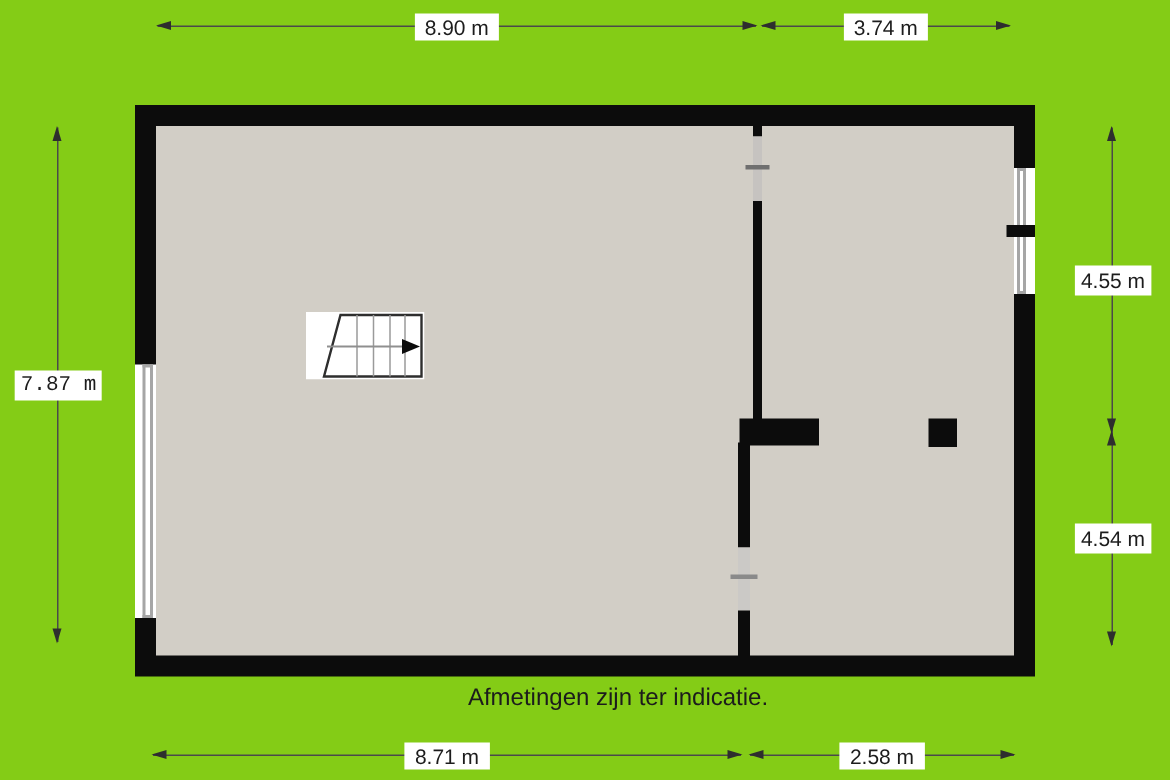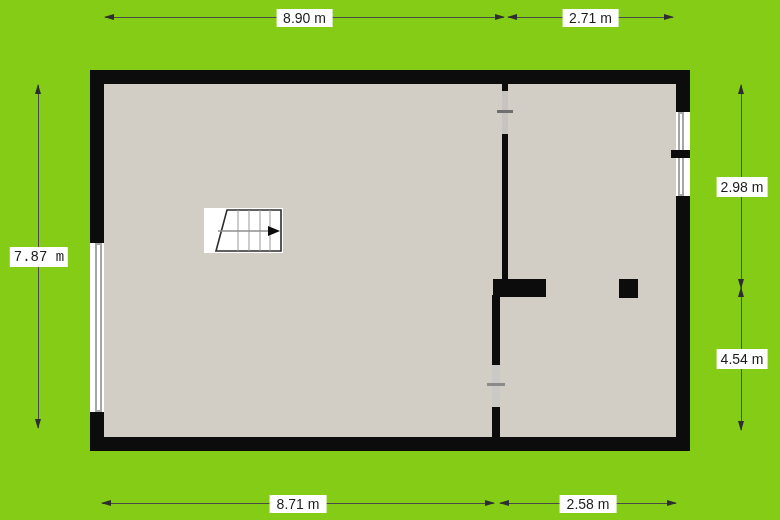--- a/index.html
+++ b/index.html
@@ -35,33 +35,33 @@
 <div id="stage">
 
   <div class="hdim" style="left:105px; top:17px; width:399px;">
     <span class="ah ah-l"></span>
     <span class="ah ah-r"></span>
     <span class="lbl">8.90 m</span>
   </div>
   <div class="hdim" style="left:508px; top:17px; width:165px;">
     <span class="ah ah-l"></span>
     <span class="ah ah-r"></span>
-    <span class="lbl">2.71 m</span>
+    <span class="lbl">3.74 m</span>
   </div>
 
   <div class="vdim" style="left:38px; top:85px; height:343px;font-family:Liberation Mono, monospace;">
     <span class="ah ah-t"></span>
     <span class="ah ah-b"></span>
     <span class="lbl">7.87 m</span>
   </div>
 
   <div class="vdim" style="left:741px; top:85px; height:203px;">
     <span class="ah ah-t"></span>
     <span class="ah ah-b"></span>
-    <span class="lbl">2.98 m</span>
+    <span class="lbl">4.55 m</span>
   </div>
   <div class="vdim" style="left:741px; top:288px; height:142px;">
     <span class="ah ah-t"></span>
     <span class="ah ah-b"></span>
     <span class="lbl">4.54 m</span>
   </div>
 
   <div class="abs" id="building">
     <div class="abs" id="floor"></div>
   </div>
@@ -103,20 +103,21 @@
     <line x1="34" y1="4" x2="34" y2="45" stroke="#9a9a9a" stroke-width="1"></line>
     <line x1="45" y1="4" x2="45" y2="45" stroke="#9a9a9a" stroke-width="1"></line>
     <line x1="56" y1="4" x2="56" y2="45" stroke="#9a9a9a" stroke-width="1"></line>
     <line x1="66" y1="4" x2="66" y2="45" stroke="#9a9a9a" stroke-width="1"></line>
     <g>
       <line x1="14" y1="25" x2="65" y2="25" stroke="#8f8f8f" stroke-width="1.4"></line>
       <polygon points="64,20 76,25 64,30" fill="#0c0c0c"></polygon>
     </g>
   </svg>
 
+  <div id="caption">Afmetingen zijn ter indicatie.</div>
 
   <div class="hdim" style="left:102px; top:503px; width:392px;">
     <span class="ah ah-l"></span>
     <span class="ah ah-r"></span>
     <span class="lbl">8.71 m</span>
   </div>
   <div class="hdim" style="left:500px; top:503px; width:176px;">
     <span class="ah ah-l"></span>
     <span class="ah ah-r"></span>
     <span class="lbl">2.58 m</span>

